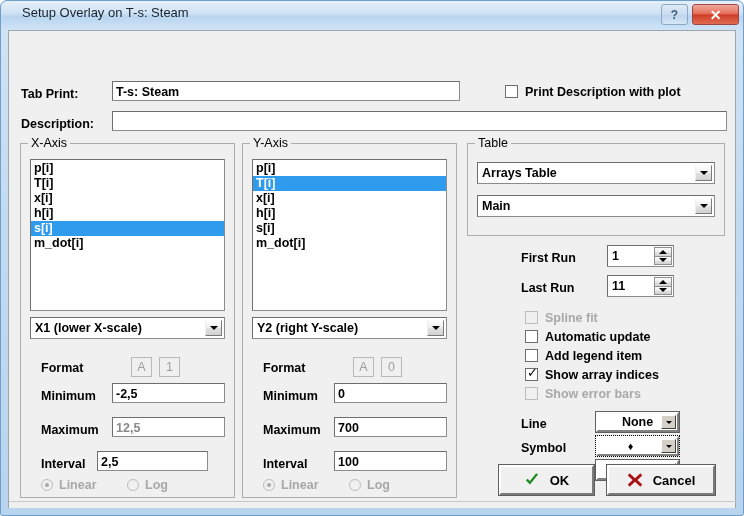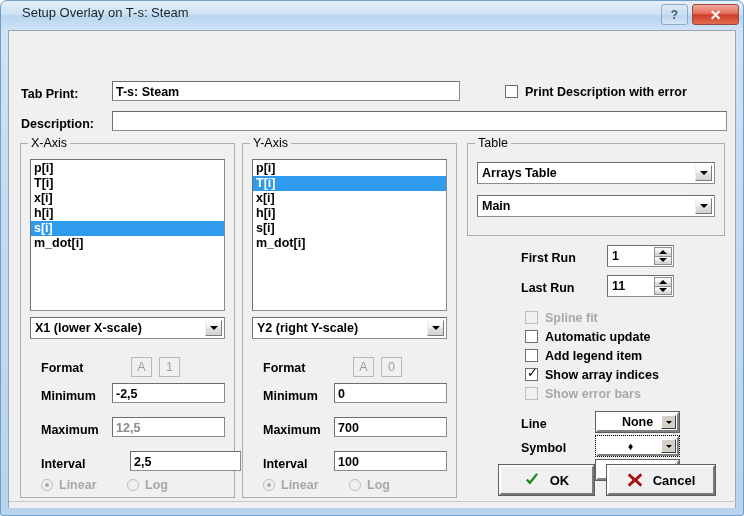--- a/index.html
+++ b/index.html
@@ -370,21 +370,21 @@
     <div class="caption-btn" id="close-button">✕</div>
   </div>
 
   <div id="client-area">
 
     <div class="lbl" style="left:12px; top:56px;">Tab Print:</div>
     <div class="textbox" style="left:103px; top:50px; width:348px; height:20px;">T-s: Steam</div>
 
     <div class="checkrow" style="left:496px; top:52px;">
       <span class="checkbox"></span>
-      <span class="ctext">Print Description with error</span>
+      <span class="ctext">Print Description with plot</span>
     </div>
 
     <div class="lbl" style="left:12px; top:86px;">Description:</div>
     <div class="textbox" style="left:103px; top:80px; width:615px; height:20px;" placeholder=""></div>
 
     <div class="groupbox" style="left:11px; top:112px; width:215px; height:355px;">
       <span class="gb-title">X-Axis</span>
     </div>
 
     <div class="listbox" style="left:21px; top:128px; width:195px; height:152px;">
@@ -407,21 +407,21 @@
     <div class="fmtbox" style="left:122px; top:326px; width:21px; height:20px;">A</div>
     <div class="fmtbox" style="left:150px; top:326px; width:21px; height:20px;">1</div>
 
     <div class="lbl" style="left:32px; top:358px;">Minimum</div>
     <div class="textbox" style="left:103px; top:352px; width:113px; height:20px;">-2,5</div>
 
     <div class="lbl" style="left:32px; top:392px;">Maximum</div>
     <div class="textbox grayval" style="left:103px; top:386px; width:113px; height:20px;">12,5</div>
 
     <div class="lbl" style="left:32px; top:426px;">Interval</div>
-    <div class="textbox" style="left:121px; top:420px; width:111px; height:20px;">2,5</div>
+    <div class="textbox" style="left:88px; top:420px; width:111px; height:20px;">2,5</div>
 
     <div class="radiorow" style="left:32px; top:446px;">
       <span class="radio">
           <span class="dot"></span>
         </span>
       <span class="rtext">Linear</span>
     </div>
     <div class="radiorow" style="left:118px; top:446px;">
       <span class="radio"></span>
       <span class="rtext">Log</span>

